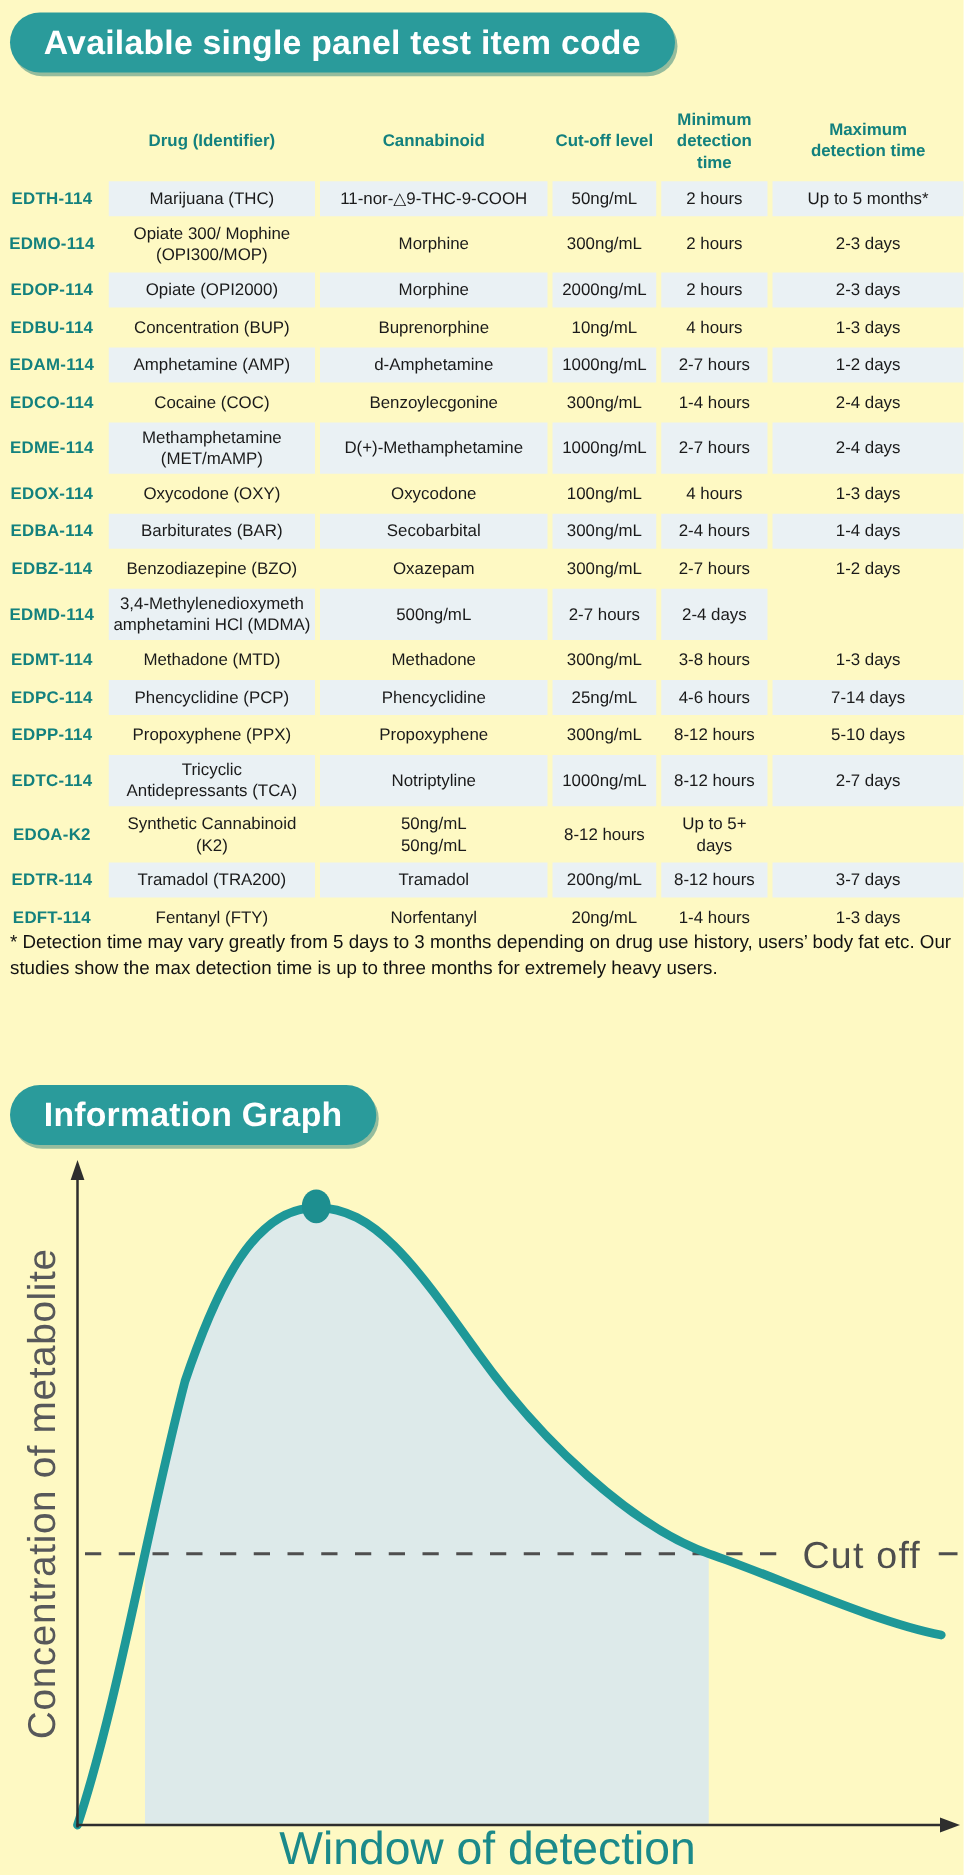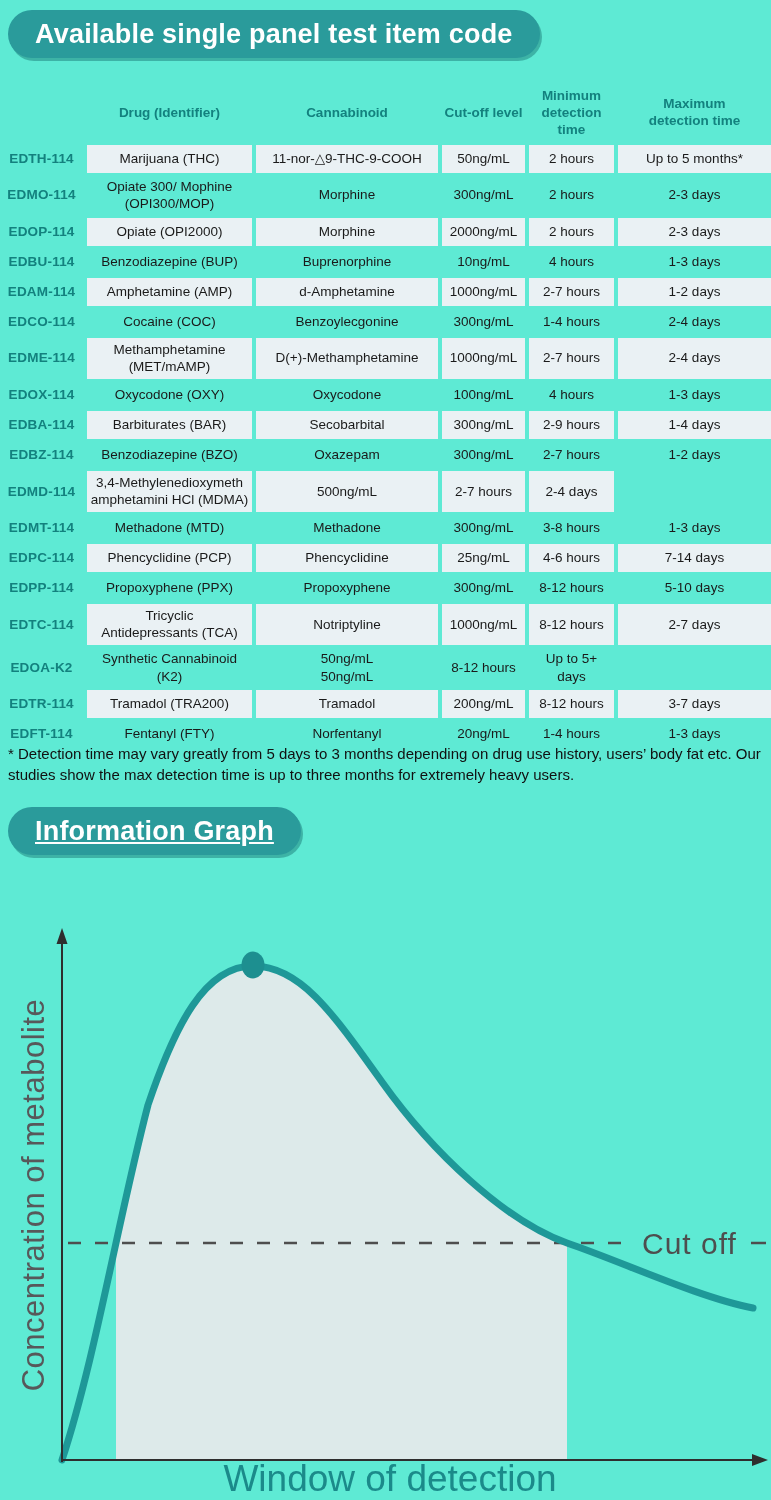--- a/index.html
+++ b/index.html
@@ -1,35 +1,35 @@
 <!DOCTYPE html>
 <html><head>
 <meta charset="utf-8">
 <style>
   * { margin:0; padding:0; box-sizing:border-box; }
   html,body { background:#ffffff; }
   .page {
     position:relative; width:771px; height:1500px; margin:0 auto;
-    background:#5eead4; overflow:hidden;
+    background:#fef9c3; overflow:hidden;
     font-family:"Liberation Sans", sans-serif; color:#1a1a1a;
   }
 
   
   .pill {
     position:absolute; left:8px;
     background:#2a9b9b; color:#ffffff;
     border-radius:26px;
     display:flex; align-items:center;
     padding:0 27px; height:48px;
     font-size:27px; font-weight:bold; letter-spacing:0.2px;
     box-shadow:2px 3px 0 rgba(23,112,110,0.45);
     white-space:nowrap;
   }
   .pill-top  { top:10px; }
-  .pill-info { top:807px;text-decoration:underline; }
+  .pill-info { top:868px; }
 
   
   .table { position:absolute; top:86px; left:0; width:771px; }
   .thead, .trow {
     display:grid;
     grid-template-columns:83px 165px 182px 83px 85px 1fr;
     column-gap:4px;
   }
   .th {
     display:flex; align-items:center; justify-content:center;
@@ -100,21 +100,21 @@
       <div class="td code">EDOP-114</div>
       <div class="td">Opiate (OPI2000)</div>
       <div class="td">Morphine</div>
       <div class="td">2000ng/mL</div>
       <div class="td">2 hours</div>
       <div class="td">2-3 days</div>
     </div>
 
     <div class="trow">
       <div class="td code">EDBU-114</div>
-      <div class="td">Benzodiazepine (BUP)</div>
+      <div class="td">Concentration (BUP)</div>
       <div class="td">Buprenorphine</div>
       <div class="td">10ng/mL</div>
       <div class="td">4 hours</div>
       <div class="td">1-3 days</div>
     </div>
 
     <div class="trow shaded">
       <div class="td code">EDAM-114</div>
       <div class="td">Amphetamine (AMP)</div>
       <div class="td">d-Amphetamine</div>
@@ -149,21 +149,21 @@
       <div class="td">100ng/mL</div>
       <div class="td">4 hours</div>
       <div class="td">1-3 days</div>
     </div>
 
     <div class="trow shaded">
       <div class="td code">EDBA-114</div>
       <div class="td">Barbiturates (BAR)</div>
       <div class="td">Secobarbital</div>
       <div class="td">300ng/mL</div>
-      <div class="td">2-9 hours</div>
+      <div class="td">2-4 hours</div>
       <div class="td">1-4 days</div>
     </div>
 
     <div class="trow">
       <div class="td code">EDBZ-114</div>
       <div class="td">Benzodiazepine (BZO)</div>
       <div class="td">Oxazepam</div>
       <div class="td">300ng/mL</div>
       <div class="td">2-7 hours</div>
       <div class="td">1-2 days</div>

